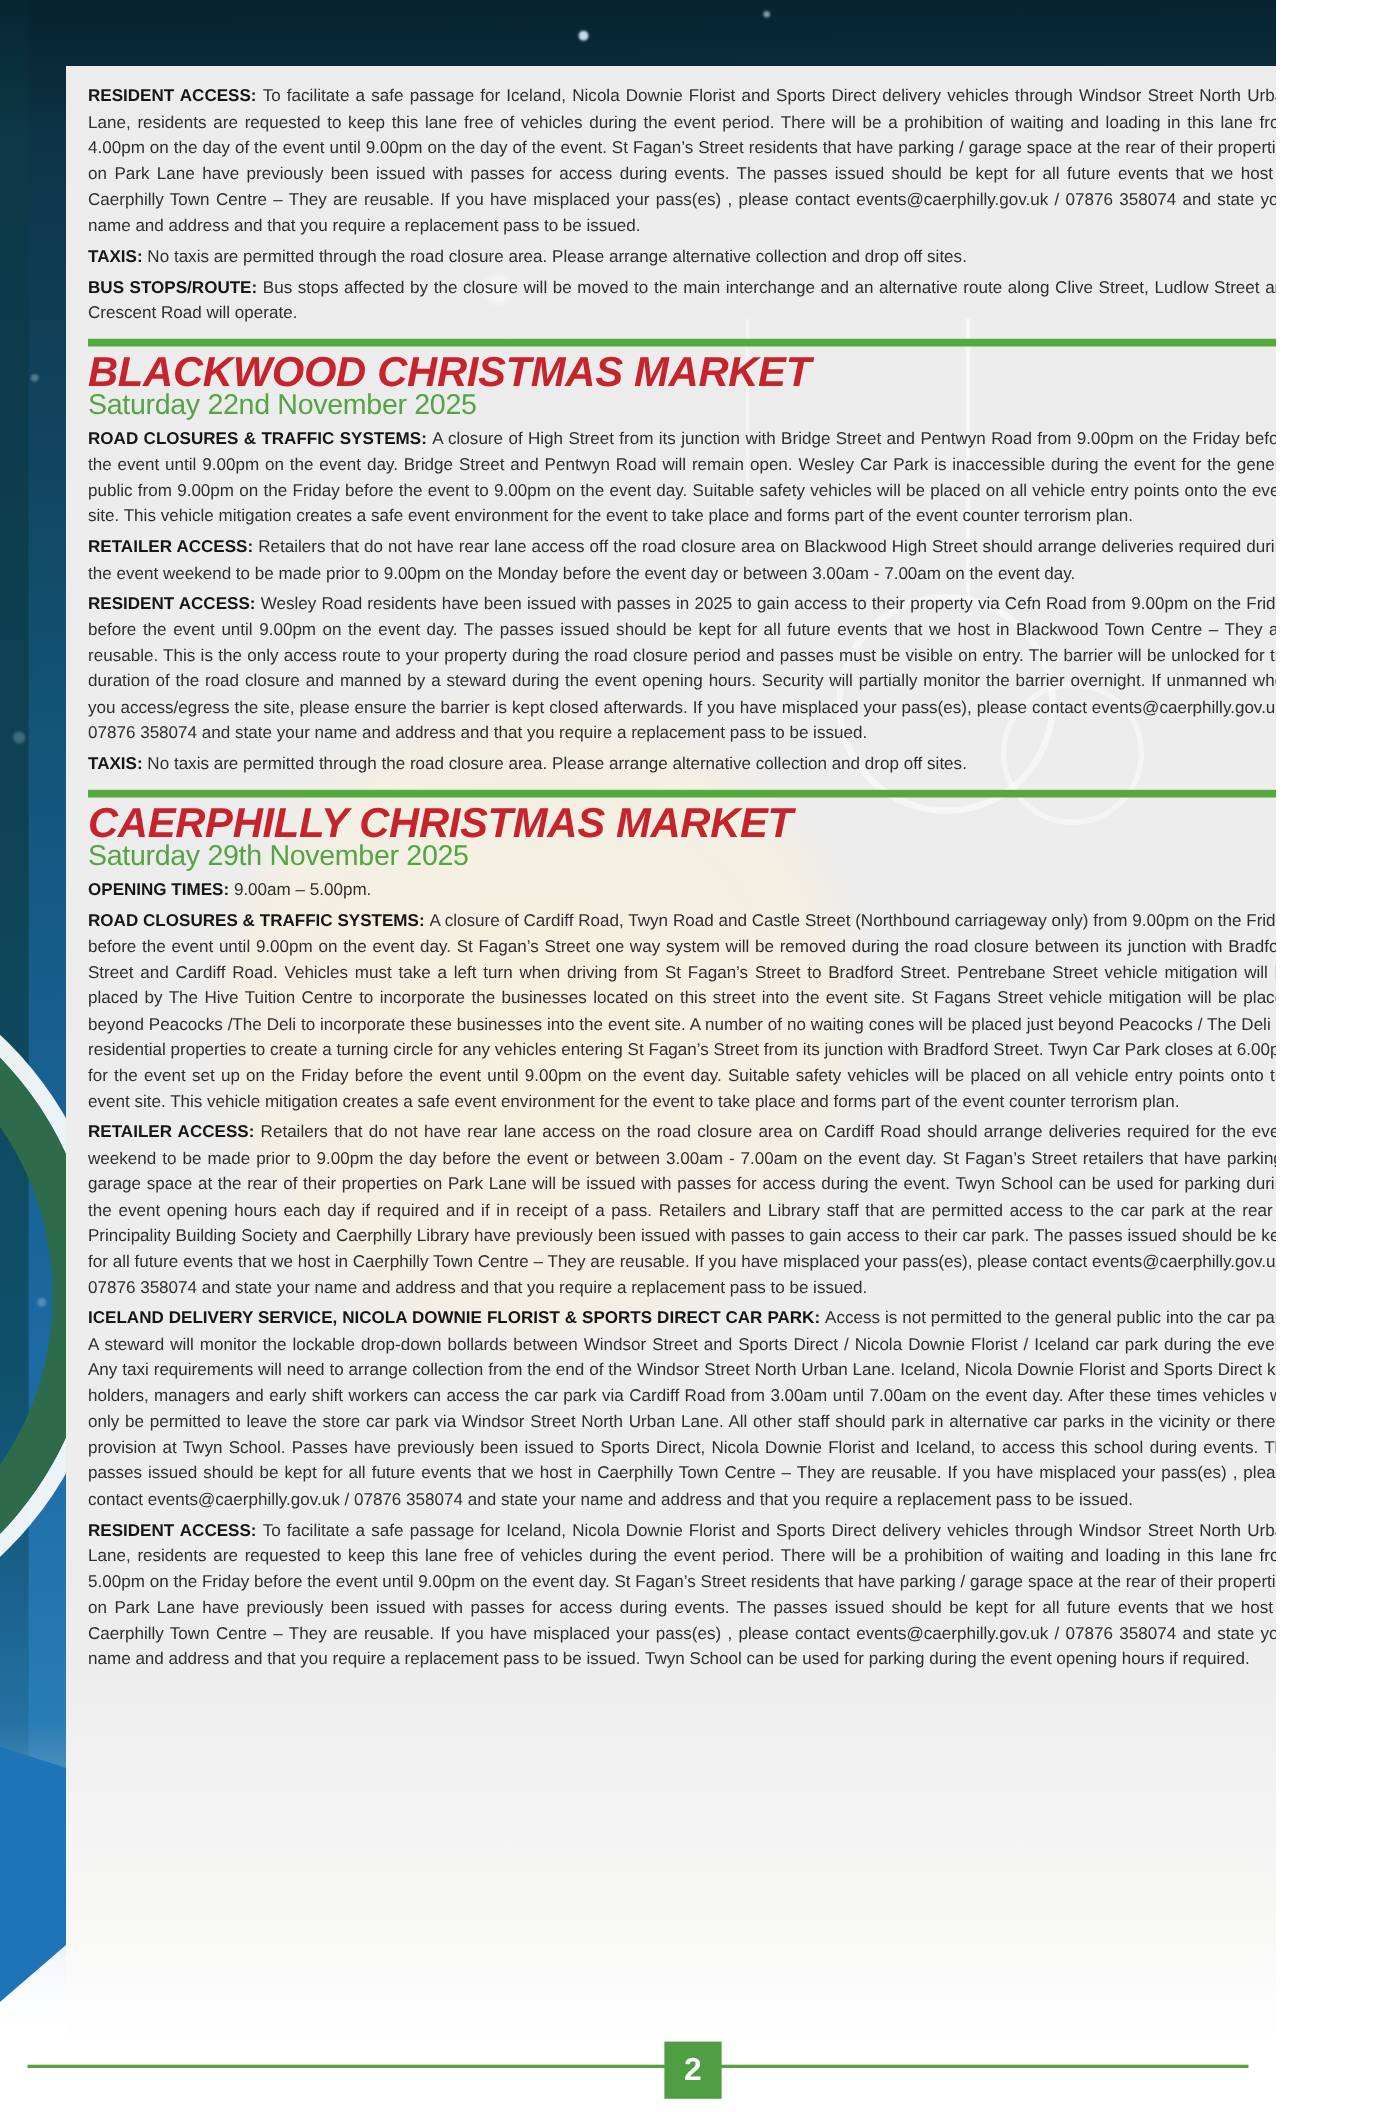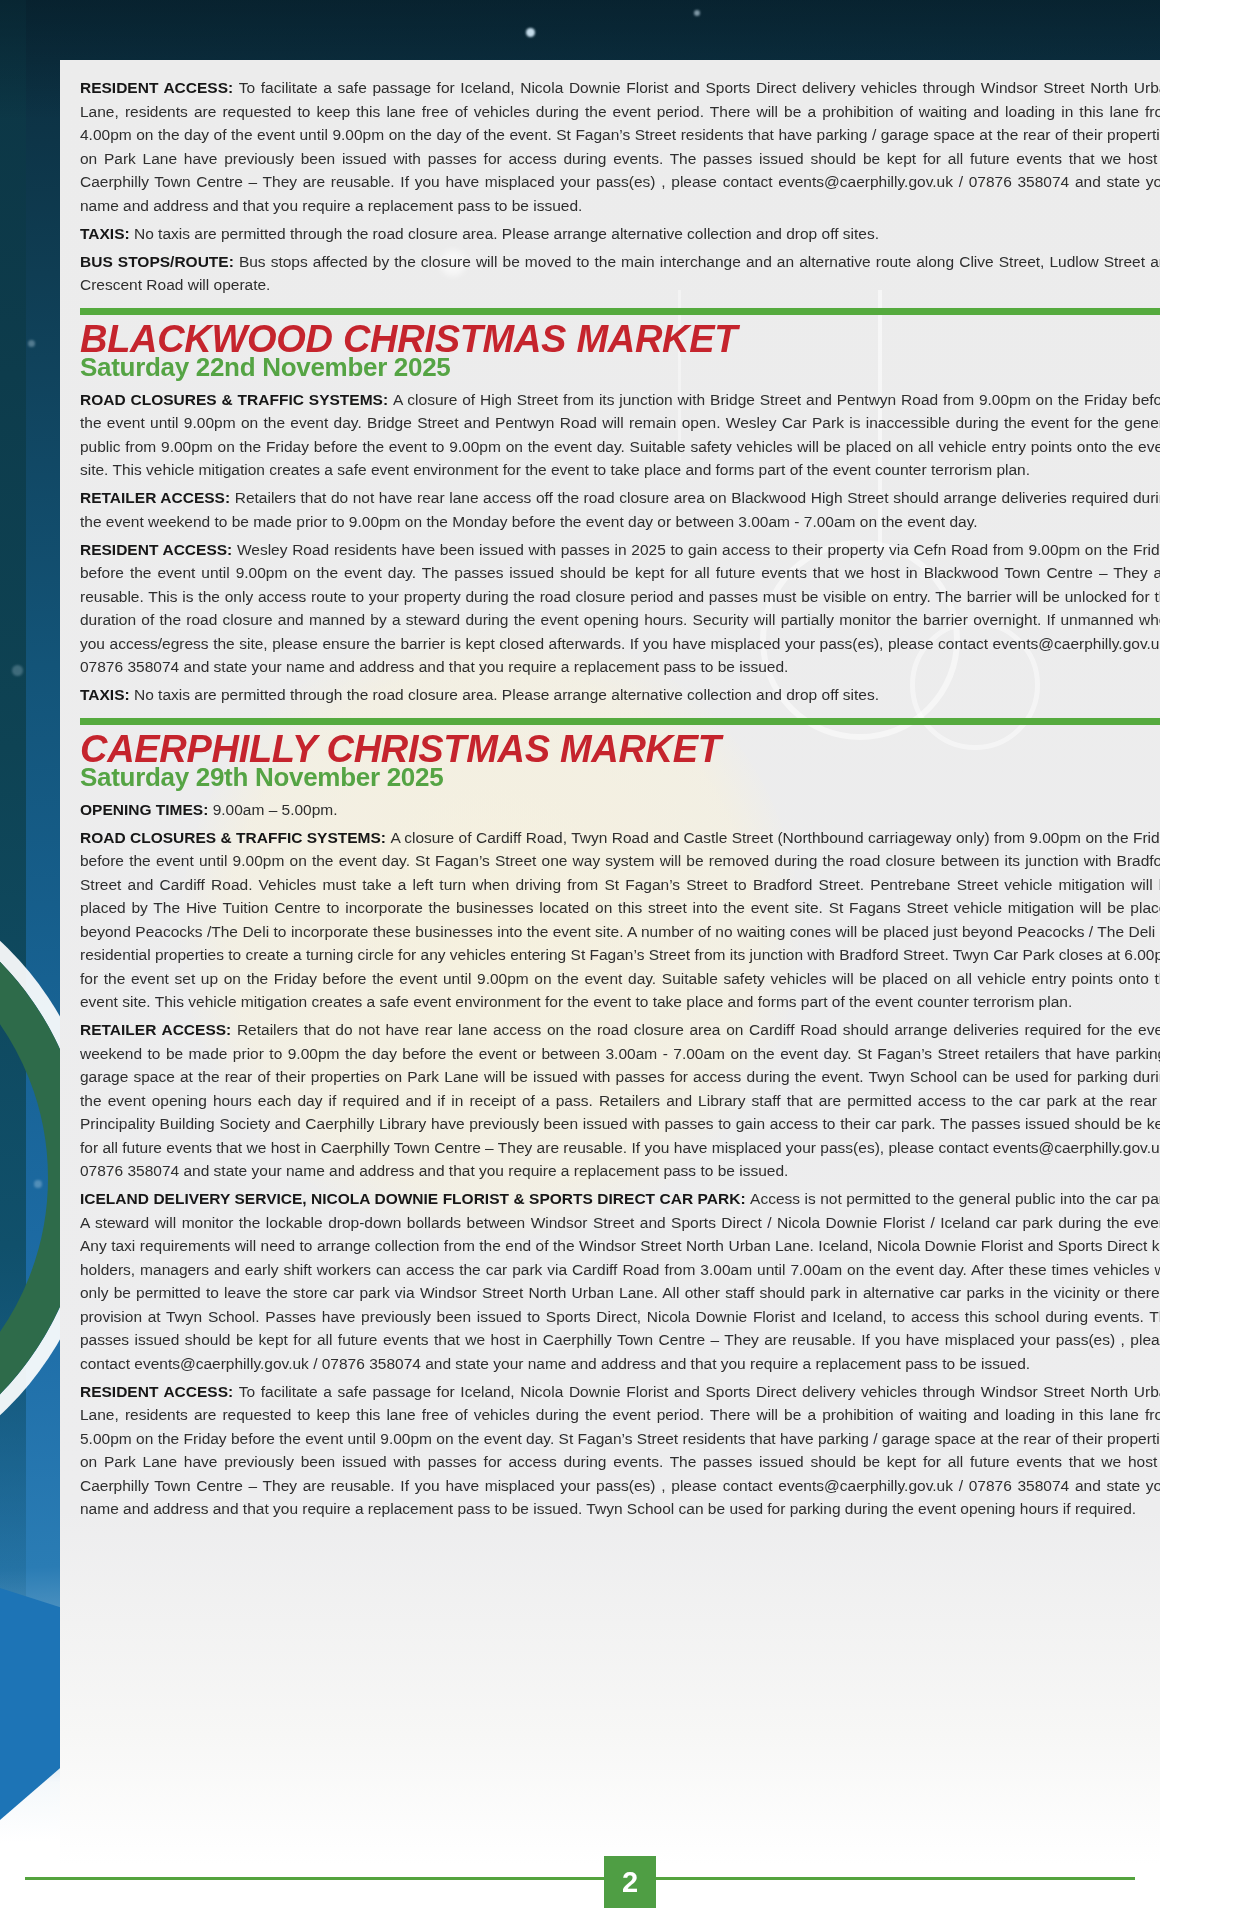--- a/index.html
+++ b/index.html
@@ -53,21 +53,21 @@
 
   .para { font-size: 15.5px; line-height: 23.5px; color: #2e2e2e;
     text-align: justify; margin-bottom: 4.5px; }
   .para .label { font-weight: 700; color: #161616; }
   .para .label::after { content: "\00a0"; }
 
   .rule { border: none; height: 7px; background: #55aa3e; margin: 11px 0 9px 0; }
 
   .sec-title { font-size: 38px; line-height: 30px; font-weight: 700; color: #c5242d;
     letter-spacing: -0.3px; margin: 2px 0 0 0; font-style: italic; }
-  .sec-date  { font-size: 26px; line-height: 27px; font-weight: 700; color: #55a444;
+  .sec-date  { font-size: 26px; line-height: 27px; font-weight: 400; color: #55a444;
     letter-spacing: -0.3px; margin: 0 0 7px 0; }
 
   
   .footer-line { position: absolute; left: 25px; right: 25px; top: 1877px; height: 3px;
     background: #54a33e; z-index: 3; }
   .page-badge { position: absolute; left: 604px; top: 1856px; width: 52px; height: 52px;
     background: #4f9e44; z-index: 4; display: flex; align-items: center; justify-content: center;
     color: #ffffff; font-weight: 700; font-size: 29px; }
 </style>
 </head>

